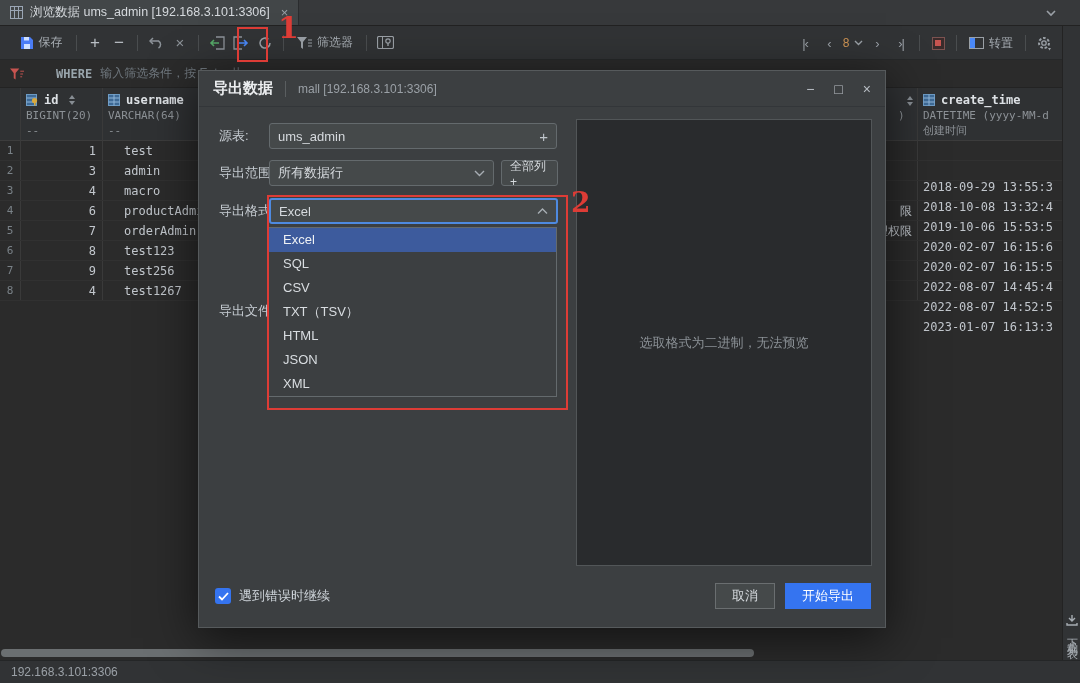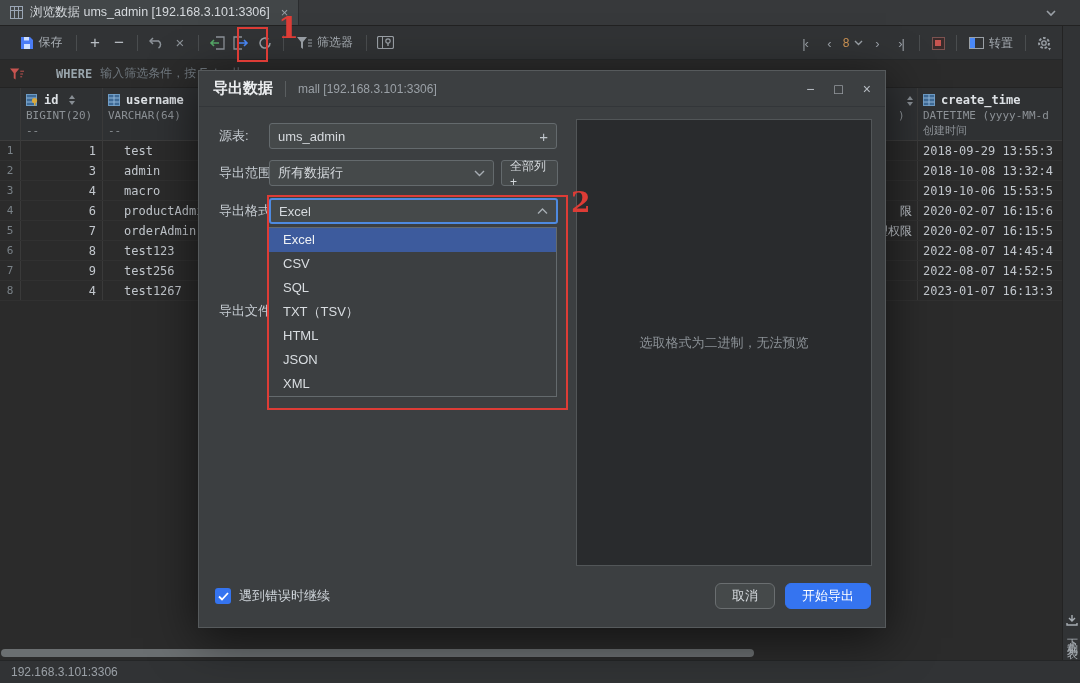--- a/index.html
+++ b/index.html
@@ -43,21 +43,21 @@
   .sort i { width:0; height:0; border-left:3.5px solid transparent; border-right:3.5px solid transparent; }
   .sort .up { border-bottom:4px solid #878d93; }
   .sort .dn { border-top:4px solid #878d93; }
   .vline { position:absolute; top:88px; width:1px; height:213px; background:#3a3a3a; }
   .grid-rows { position:absolute; left:0; top:141px; width:1062px; }
   .grow { position:relative; height:20px; border-bottom:1px solid #313131; }
   .c-num { position:absolute; left:0; width:20px; text-align:center; color:#7a8288; font-size:11px; line-height:20px; }
   .c-id { position:absolute; left:20px; width:82px; text-align:right; padding-right:6px; line-height:20px; font-size:12px; color:#c2c7cd; }
   .c-user { position:absolute; left:102px; width:130px; padding-left:22px; line-height:20px; font-size:12px; color:#c2c7cd; }
   .c-note { position:absolute; line-height:20px; font-size:12px; color:#c2c7cd; white-space:nowrap; }
-  .c-time { position:absolute; left:917px; width:145px; padding-left:6px; line-height:20px; font-size:12px; color:#c2c7cd; overflow:hidden; white-space:nowrap; }
+  .c-time { position:absolute; left:917px; width:145px; padding-left:6px; line-height:20px; font-size:12px; color:#c2c7cd; overflow:hidden; white-space:nowrap;margin-top:36px; }
 
   
   .right-strip { position:absolute; left:1062px; top:26px; width:18px; height:634px; background:#313335; border-left:1px solid #232323; z-index:5; }
   .dl-block { position:absolute; left:0; bottom:18px; width:18px; display:flex; flex-direction:column; align-items:center; gap:4px; color:#9aa0a6; }
   .dl-label { writing-mode:vertical-rl; font-size:11px; letter-spacing:3px; color:#a7adb3; }
   .hscroll-thumb { position:absolute; left:1px; top:649px; width:753px; height:8px; background:#6b6f71; border-radius:4px; z-index:4; }
   .statusbar { position:absolute; left:0; top:660px; width:1080px; height:23px; background:#313335; border-top:1px solid #242627; display:flex; align-items:center; padding-left:11px; color:#9aa0a6; font-size:12px; z-index:6; }
 
   
   .dialog { position:absolute; left:198px; top:70px; width:688px; height:558px; background:#3c3f41; border:1px solid #565a5c; box-shadow:0 10px 45px rgba(0,0,0,.6); z-index:50; }
@@ -71,21 +71,21 @@
   .field .plus { margin-left:auto; color:#c0c6cc; font-size:15px; }
   .field .chev { margin-left:auto; color:#a7adb3; }
   .field.focused { border:2px solid #4e8ae0; }
   .btn-cols { position:absolute; height:26px; border:1px solid #646a6d; border-radius:3px; background:#45494a; display:flex; align-items:center; justify-content:center; font-size:12px; color:#d6dade; padding:0 8px; }
   .preview { position:absolute; left:377px; top:48px; width:296px; height:447px; background:#292b2d; border:1px solid #525658; display:flex; align-items:center; justify-content:center; }
   .preview-text { color:#8b9196; font-size:13px; }
   .chk-row { position:absolute; left:16px; top:515px; height:20px; display:flex; align-items:center; gap:8px; }
   .chk-box { width:16px; height:16px; background:#3574f0; border-radius:3px; display:flex; align-items:center; justify-content:center; }
   .chk-label { font-size:13px; color:#cdd3d9; }
   .dlg-btns { position:absolute; right:14px; top:512px; display:flex; gap:10px; }
-  .btn { height:26px; border-radius:6px; display:flex; align-items:center; justify-content:center; font-size:13px; padding:0 16px; }
+  .btn { height:26px; border-radius:0; display:flex; align-items:center; justify-content:center; font-size:13px; padding:0 16px; }
   .btn-cancel { background:#45494a; border:1px solid #6a6e70; color:#d6dade; }
   .btn-primary { background:#3574f0; border:1px solid #3574f0; color:#fff; }
 
   
   .popup { position:absolute; left:268px; top:227px; width:289px; height:170px; background:#3c3f41; border:1px solid #646a6d; z-index:60; }
   .opt { height:24px; line-height:24px; padding-left:14px; color:#d9dde1; font-size:13px; }
   .opt.sel { background:#3d5b9d; color:#eef1f4; }
 
   
   .ann-box { position:absolute; border:2px solid #dd3c36; z-index:70; }
@@ -392,22 +392,22 @@
       <span class="chk-label">遇到错误时继续</span>
     </div>
     <div class="dlg-btns">
       <span class="btn btn-cancel">取消</span>
       <span class="btn btn-primary">开始导出</span>
     </div>
   </div>
 
   <div class="popup">
     <div class="opt sel">Excel</div>
+    <div class="opt">SQL</div>
     <div class="opt">CSV</div>
-    <div class="opt">SQL</div>
     <div class="opt">TXT（TSV）</div>
     <div class="opt">HTML</div>
     <div class="opt">JSON</div>
     <div class="opt">XML</div>
   </div>
 
   <div class="ann-box" style="left:237px;top:27px;width:31px;height:35px"></div>
   <div class="ann-digit" style="left:278px;top:10px;font-size:30px">1</div>
   <div class="ann-box" style="left:267px;top:195px;width:301px;height:215px"></div>
   <div class="ann-digit" style="left:571px;top:186px;font-size:28px">2</div>

